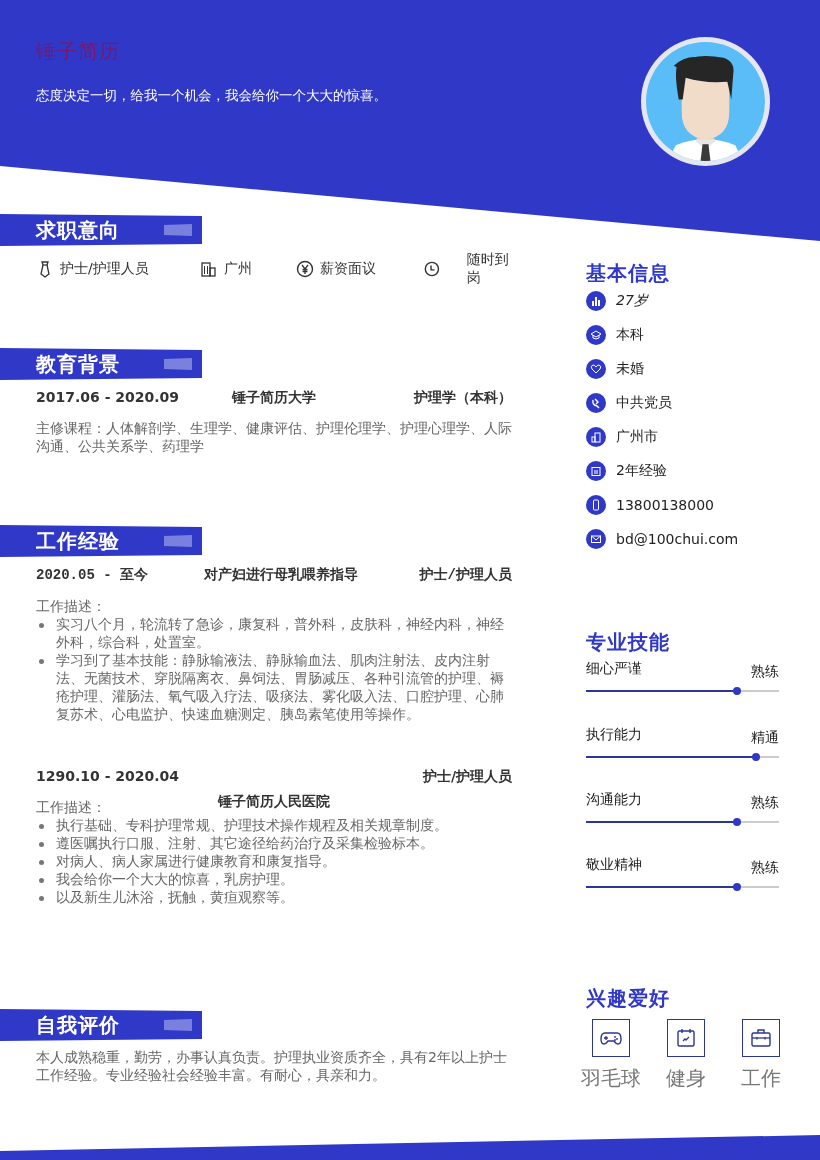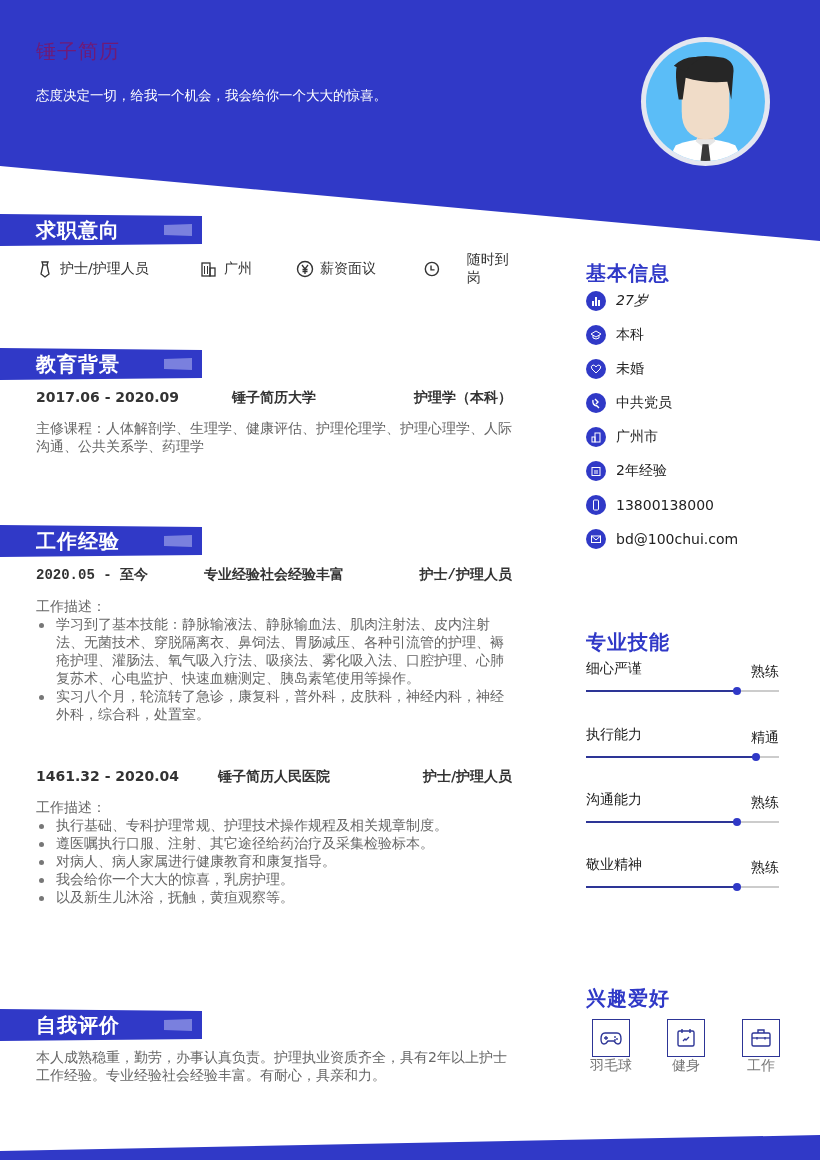--- a/index.html
+++ b/index.html
@@ -41,21 +41,21 @@
   .skill { position: absolute; left: 586px; width: 193px; height: 50px; }
   .skill .sname { position: absolute; left: 0; top: 0; font-size: 14px; color: #222; }
   .skill .slevel { position: absolute; right: 0; top: 3px; font-size: 14px; color: #222; }
   .skill .track { position: absolute; left: 0; top: 30px; width: 193px; height: 2px; background: #cccccc; }
   .skill .fill { position: absolute; left: 0; top: 0; height: 2px; background: #2d3596; }
   .skill .dot { position: absolute; top: -3px; width: 8px; height: 8px; border-radius: 50%; background: #3039c7; margin-left: -4px; }
 
   .hobby { position: absolute; top: 1019px; width: 40px; text-align: center; }
   .hobby .box { width: 38px; height: 38px; border: 1.5px solid #2d3596; display: flex; align-items: center; justify-content: center; margin: 0 auto; }
   .hobby .box svg { width: 24px; height: 24px; }
-  .hobby .hl { margin-top: 0; font-size: 14px; color: #777; white-space: nowrap; margin-left: -10px; margin-right: -10px; }
+  .hobby .hl { margin-top: 8px; font-size: 20px; color: #777; white-space: nowrap; margin-left: -10px; margin-right: -10px; }
 </style>
 </head>
 <body>
 
 <svg class="header-bg" viewBox="0 0 820 245" preserveAspectRatio="none">
   <polygon points="0,0 820,0 820,241 0,166" fill="#3039c7"></polygon>
 </svg>
 <svg class="footer-bg" viewBox="0 0 820 30" preserveAspectRatio="none">
   <polygon points="0,21 820,5 820,30 0,30" fill="#3039c7"></polygon>
 </svg>
@@ -135,34 +135,34 @@
 <div class="sec-tab" style="top:525px;">
   <svg class="bg" width="202" height="32" viewBox="0 0 202 32">
       <polygon points="0,0 202,2 202,30 0,32" fill="#3039c7"></polygon>
       <polygon points="164,11 192,10 192,22 164,21" fill="#7a80de"></polygon>
     </svg>
   <span class="label">工作经验</span>
 </div>
 
 <div class="row-head" style="top:566px;font-family:Liberation Mono, monospace;">
   <span style="left:0;">2020.05 - 至今</span>
-  <span style="left:168px;">专业经验社会经验丰富</span>
+  <span style="left:168px;">对产妇进行母乳喂养指导</span>
   <span class="c3">护士/护理人员</span>
 </div>
 <div class="para" style="top:597px;">
   <div>工作描述：</div>
   <ul class="bullets">
+    <li>实习八个月，轮流转了急诊，康复科，普外科，皮肤科，神经内科，神经外科，综合科，处置室。</li>
     <li>学习到了基本技能：静脉输液法、静脉输血法、肌肉注射法、皮内注射法、无菌技术、穿脱隔离衣、鼻饲法、胃肠减压、各种引流管的护理、褥疮护理、灌肠法、氧气吸入疗法、吸痰法、雾化吸入法、口腔护理、心肺复苏术、心电监护、快速血糖测定、胰岛素笔使用等操作。</li>
-    <li>实习八个月，轮流转了急诊，康复科，普外科，皮肤科，神经内科，神经外科，综合科，处置室。</li>
   </ul>
 </div>
 
 <div class="row-head" style="top:768px;">
-  <span style="left:0;">1461.32 - 2020.04</span>
-  <span style="left:182px;">锤子简历人民医院</span>
+  <span style="left:0;">1290.10 - 2020.04</span>
+  <span style="left:182px;margin-top:25px;">锤子简历人民医院</span>
   <span class="c3">护士/护理人员</span>
 </div>
 <div class="para" style="top:798px;">
   <div>工作描述：</div>
   <ul class="bullets">
     <li>执行基础、专科护理常规、护理技术操作规程及相关规章制度。</li>
     <li>遵医嘱执行口服、注射、其它途径给药治疗及采集检验标本。</li>
     <li>对病人、病人家属进行健康教育和康复指导。</li>
     <li>我会给你一个大大的惊喜，乳房护理。</li>
     <li>以及新生儿沐浴，抚触，黄疸观察等。</li>

